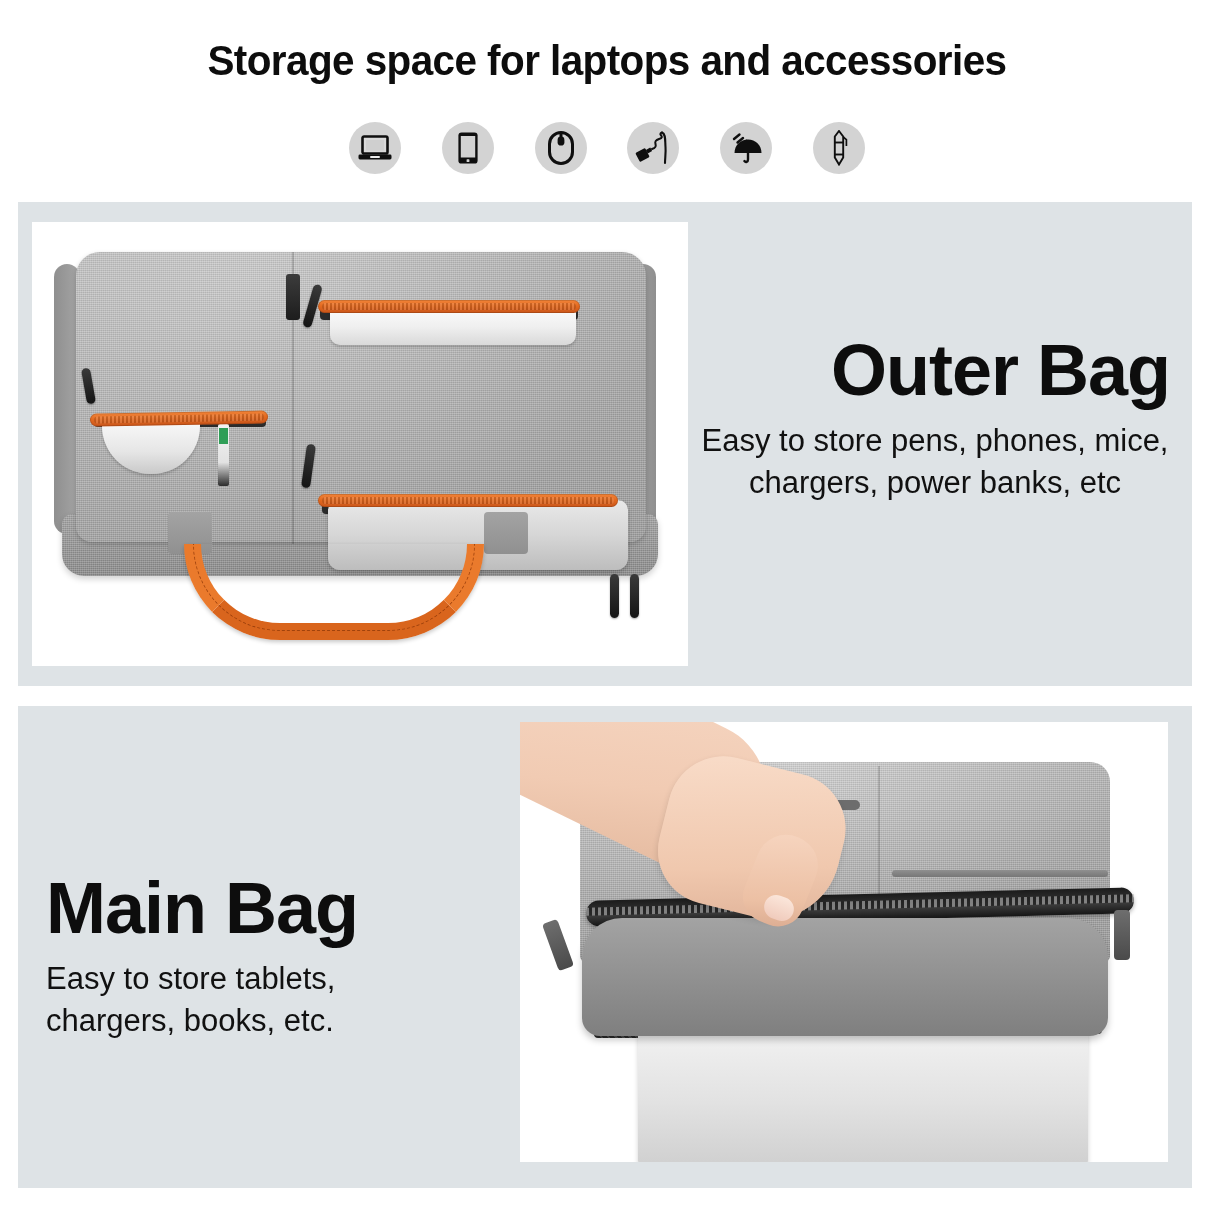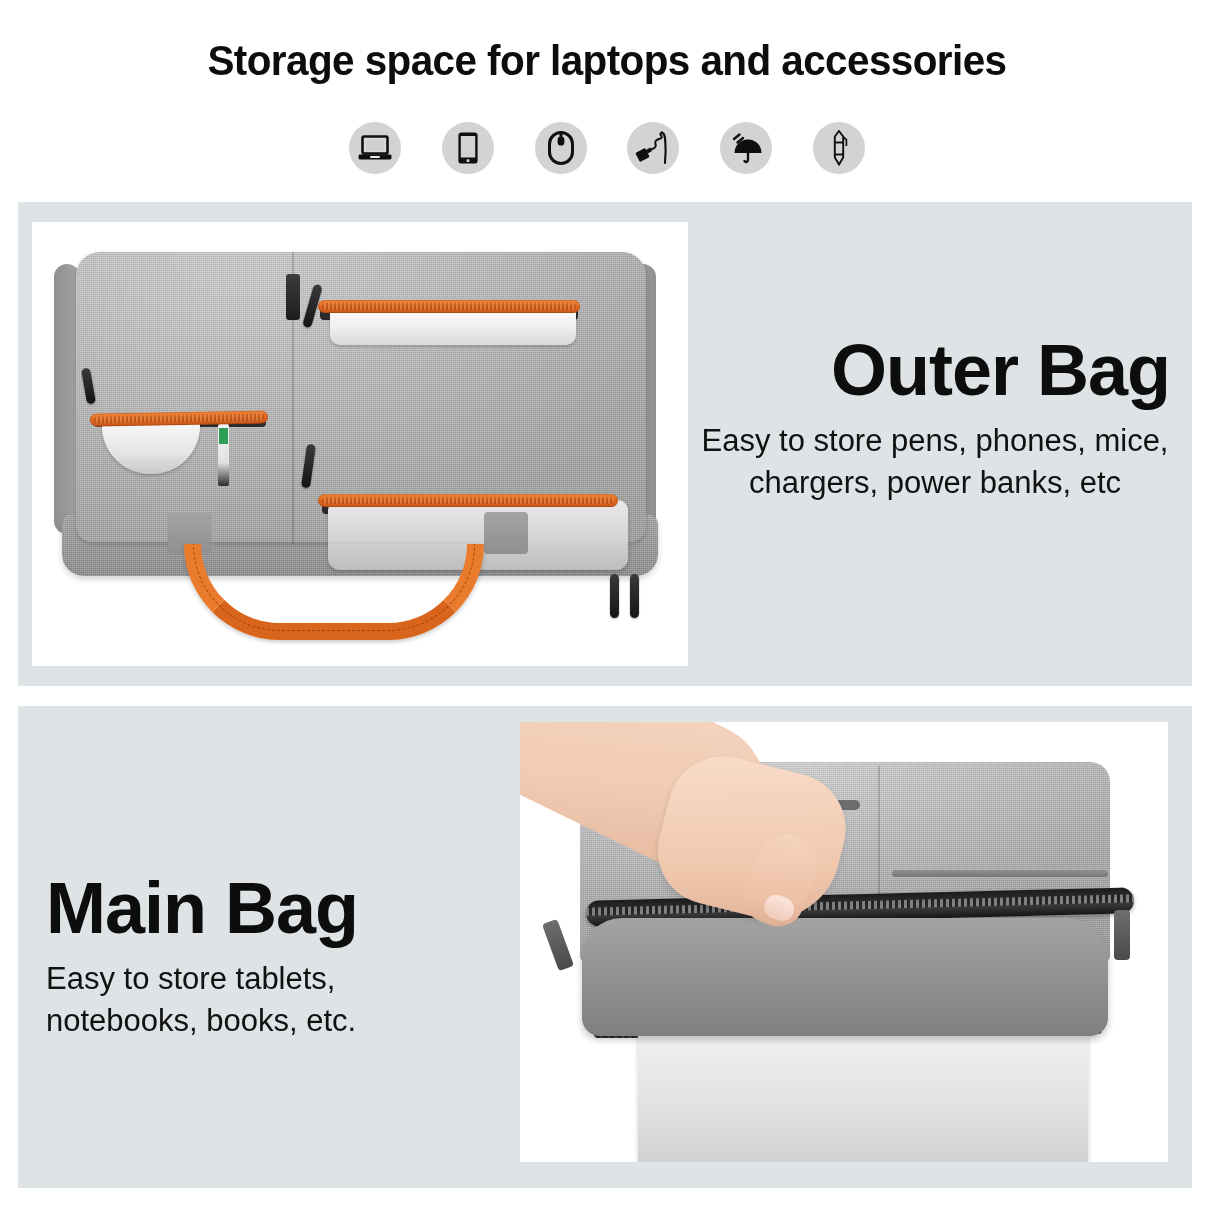--- a/index.html
+++ b/index.html
@@ -495,21 +495,21 @@
 </div>
 
 <div class="block-heading" id="outer-heading">Outer Bag</div>
 
 <div class="block-body" id="outer-body">Easy to store pens, phones, mice, chargers, power banks, etc</div>
 
 <div class="panel" id="panel-main"></div>
 
 <div class="block-heading" id="main-heading">Main Bag</div>
 
-<div class="block-body" id="main-body">Easy to store tablets, notebooks, books, etc.</div>
+<div class="block-body" id="main-body">Easy to store tablets, chargers, books, etc.</div>
 
 <div class="photo-frame" id="photo-main">
   <div class="scene">
 
     <div class="mb-handle-peek"></div>
 
     <div class="mb-bag">
       <div class="fabric-noise"></div>
     </div>
     <div class="mb-seam"></div>

